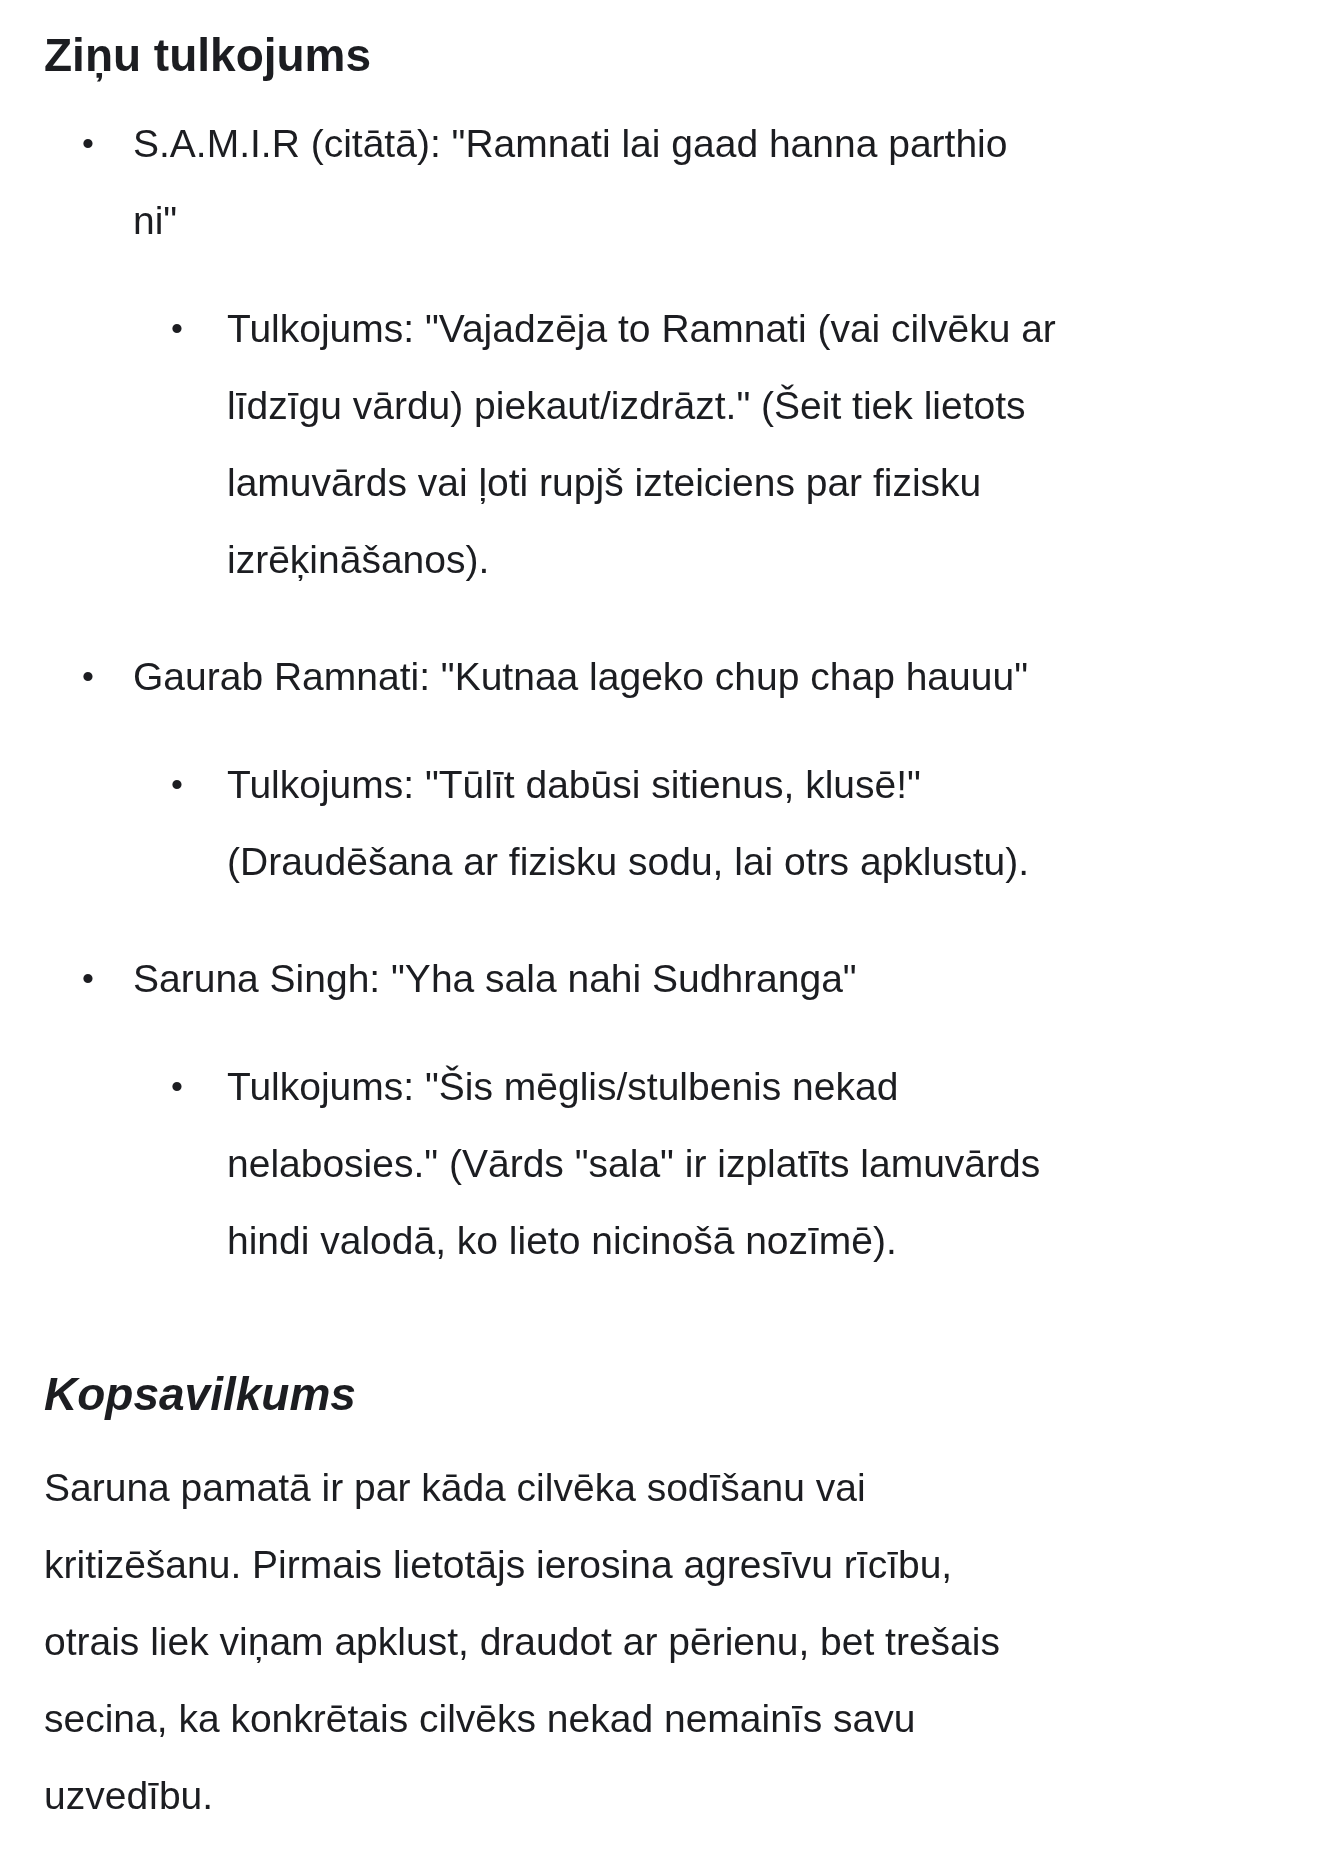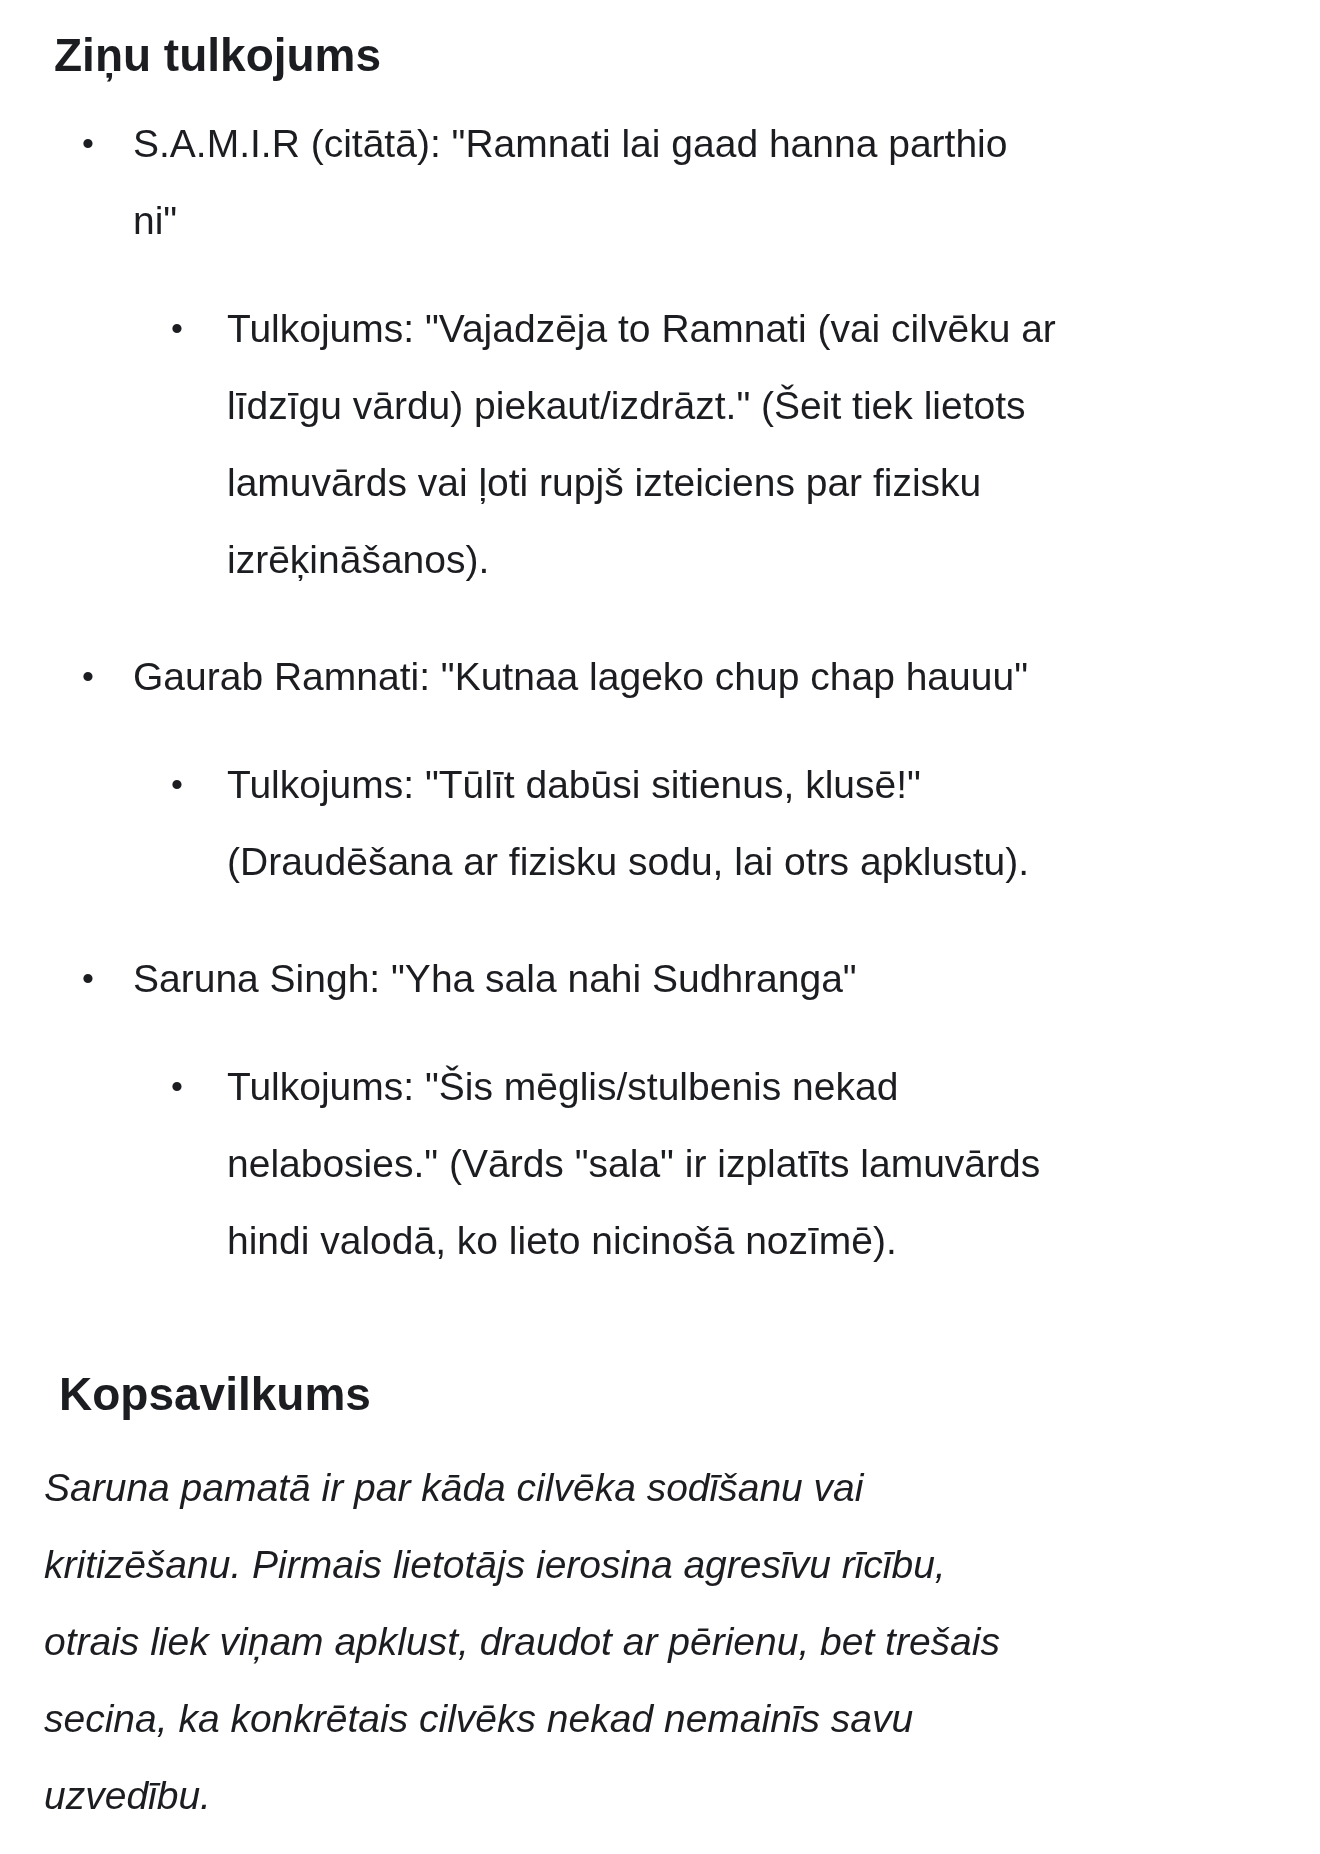--- a/index.html
+++ b/index.html
@@ -12,25 +12,26 @@
     font-family: "Liberation Sans", sans-serif;
     font-size: 39px;
     line-height: 77px;
     padding: 25px 44px 20px 44px;
     overflow: hidden;
   }
   .section-title {
     font-size: 46px;
     font-weight: 700;
     line-height: 60px;
-    margin: 0 0 20px 10px;
+    margin: 0 0 20px 0;
     letter-spacing: 0;
   }
   .section-title.summary {
-    margin: 85px 0 25px 15px;
+    margin: 85px 0 25px 0;
+    font-style: italic;
   }
   ul.msg-list, ul.nested {
     list-style: none;
     margin: 0;
     padding: 0;
   }
   ul.msg-list > li {
     position: relative;
     padding-left: 89px;
   }
@@ -51,21 +52,20 @@
     left: 38px;
     top: 0;
     line-height: 77px;
     font-size: 34px;
   }
   .prewrap { white-space: pre-line; }
   strong { font-weight: 400; }
   p.summary-text {
     margin: 0;
     white-space: pre-line;
-    font-style: italic;
   }
 </style>
 </head>
 <body>
 
 <h3 class="section-title">Ziņu tulkojums</h3>
 
 <ul class="msg-list">
 
   <li>

